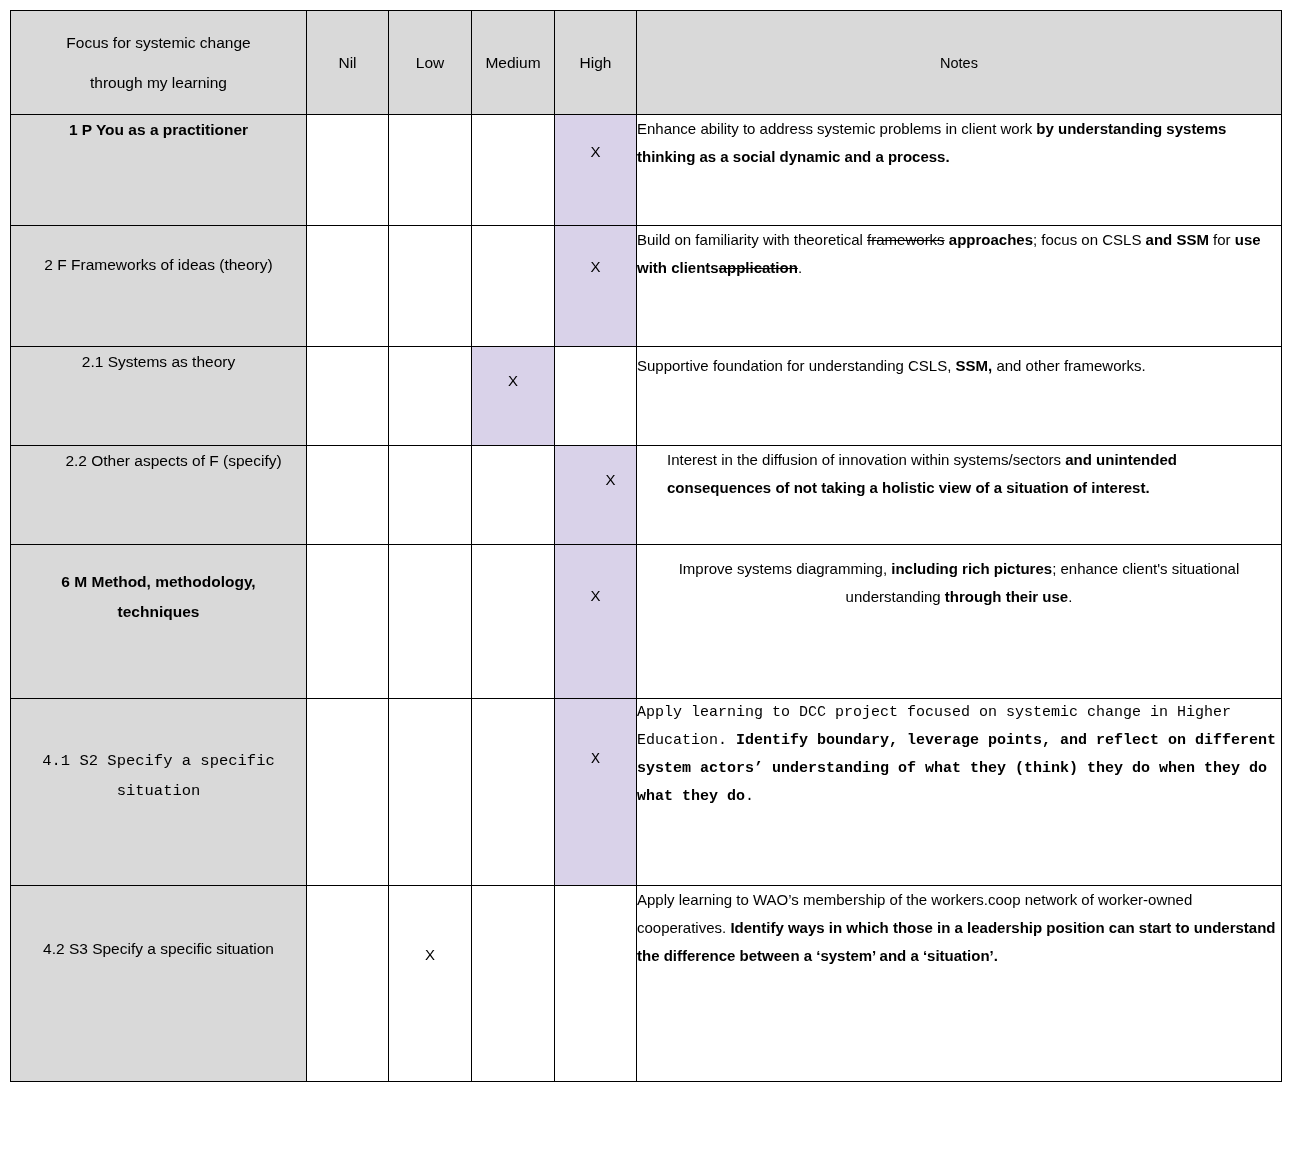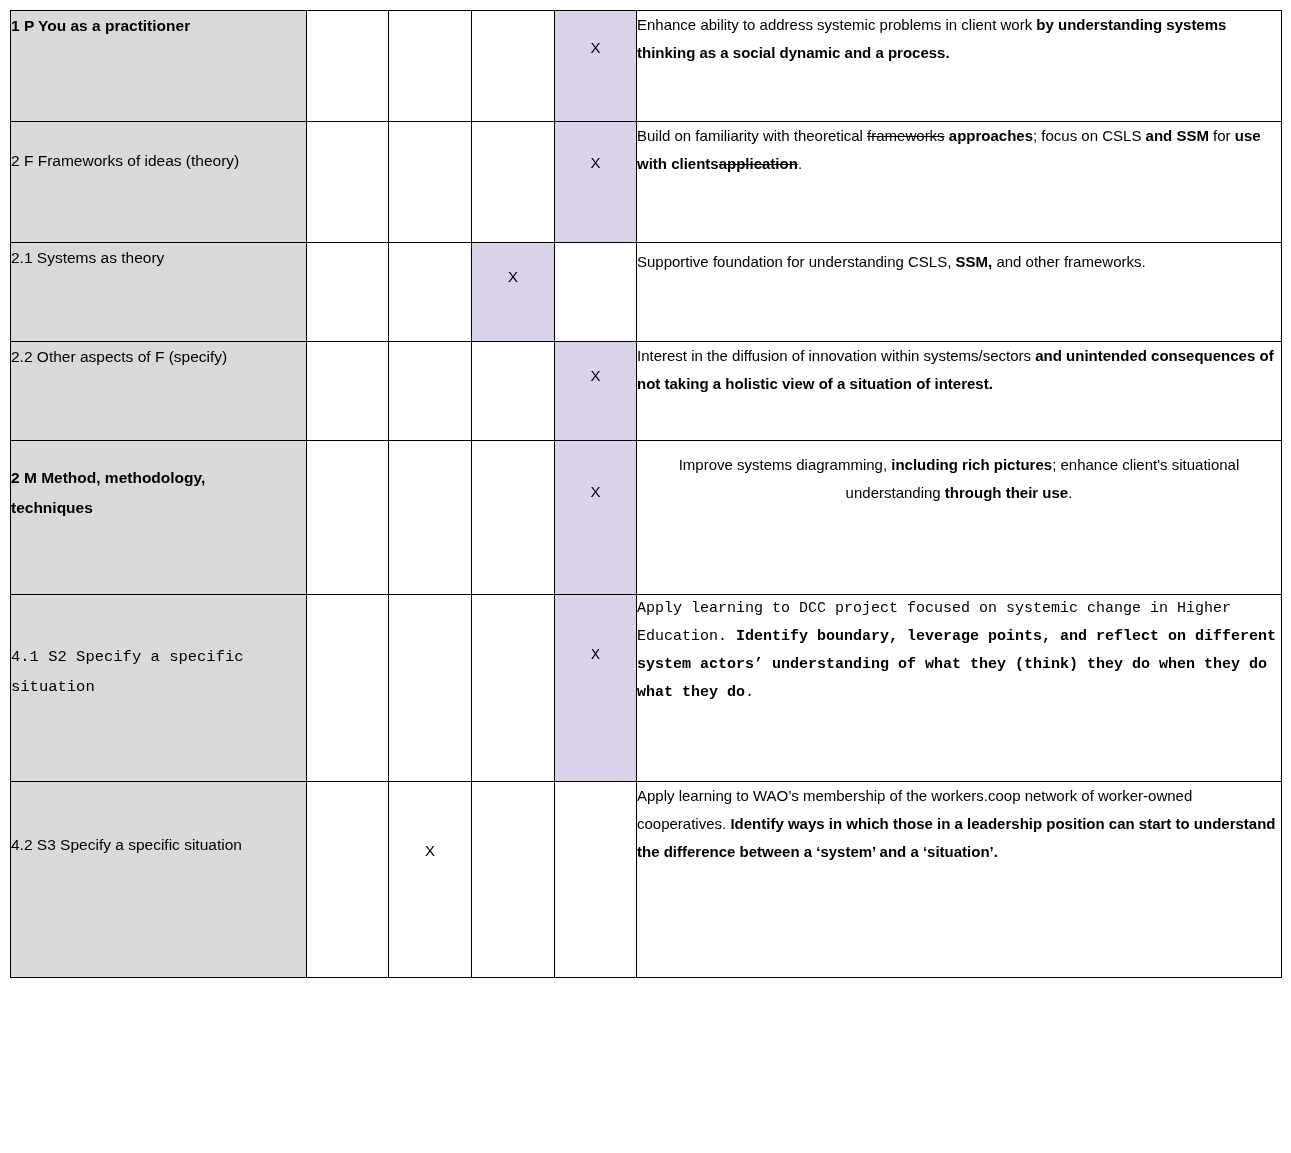--- a/index.html
+++ b/index.html
@@ -62,20 +62,21 @@
     font-weight: bold;
     font-size: 14.5px;
   }
 
   
   td.focus-cell {
     background: #d9d9d9;
     font-size: 15.5px;
     line-height: 30px;
     padding: 15px 10px 10px 10px;
+    text-align: center;
   }
   td.focus-cell.bold { font-weight: bold; }
   td.focus-cell .ln { display: block; }
 
   td.rate-cell {
     background: #ffffff;
     text-align: center;
     font-size: 15px;
     padding-top: 18px;
   }
@@ -87,21 +88,21 @@
     line-height: 28px;
     padding: 12px 12px 10px 9px;
   }
   td.notes-cell b { font-weight: bold; }
   td.notes-cell s { text-decoration: line-through; }
 
   
   tr.r-1  td { height: 82px; }
   tr.r-2  td { height: 88px; margin-top: 36px; }
   tr.r-21 td { height: 73px; }
-  tr.r-22 td { height: 73px; }
+  tr.r-22 td { height: 73px; padding-left: 30px; }
   tr.r-3  td { height: 111px; }
   tr.r-4  td { height: 74px; }
   tr.r-41 td { height: 134px; font-family: Liberation Mono, monospace; }
   tr.r-42 td { height: 135px; }
   tr.r-3 td.notes-cell { padding-top: 10px; text-align: center; }
   tr.r-4 td.notes-cell { padding-top: 15px; }
   tr.r-21 td.notes-cell { padding-top: 5px; }
   tr.r-42 td.rate-cell { padding-top: 60px; }
   tr.r-41 td.rate-cell { padding-top: 52px; }
   tr.r-3 td.rate-cell  { padding-top: 42px; }
@@ -124,20 +125,31 @@
     <colgroup>
       <col class="c-focus">
         <col class="c-nil">
         <col class="c-low">
       <col class="c-med">
         <col class="c-high">
         <col class="c-notes">
     </colgroup>
     <tbody>
 
+      <tr class="header-row">
+        <td class="hdr-focus">
+          <span class="l1">Focus for systemic change</span>
+          <span class="l2">through my learning</span>
+        </td>
+        <td class="hdr-rating">Nil</td>
+        <td class="hdr-rating">Low</td>
+        <td class="hdr-rating">Medium</td>
+        <td class="hdr-rating">High</td>
+        <td class="hdr-notes">Notes</td>
+      </tr>
 
       <tr class="r-1">
         <td class="focus-cell bold">
           <span class="ln">1 P You as a practitioner</span>
         </td>
         <td class="rate-cell"></td>
         <td class="rate-cell"></td>
         <td class="rate-cell"></td>
         <td class="rate-cell marked-hl">X</td>
         <td class="notes-cell"><span>Enhance ability to address systemic problems in client work </span><b>by understanding systems thinking as a social dynamic and a process.</b></td>
@@ -171,21 +183,21 @@
         </td>
         <td class="rate-cell"></td>
         <td class="rate-cell"></td>
         <td class="rate-cell"></td>
         <td class="rate-cell marked-hl">X</td>
         <td class="notes-cell"><span>Interest in the diffusion of innovation within systems/sectors </span><b>and unintended consequences of not taking a holistic view of a situation of interest.</b></td>
       </tr>
 
       <tr class="r-3">
         <td class="focus-cell bold">
-          <span class="ln">2 M Method, methodology,</span>
+          <span class="ln">6 M Method, methodology,</span>
           <span class="ln">techniques</span>
         </td>
         <td class="rate-cell"></td>
         <td class="rate-cell"></td>
         <td class="rate-cell"></td>
         <td class="rate-cell marked-hl">X</td>
         <td class="notes-cell"><span>Improve systems diagramming, </span><b>including rich pictures</b><span>; enhance client's situational understanding </span><b>through their use</b><span>.</span></td>
       </tr>
 
 

